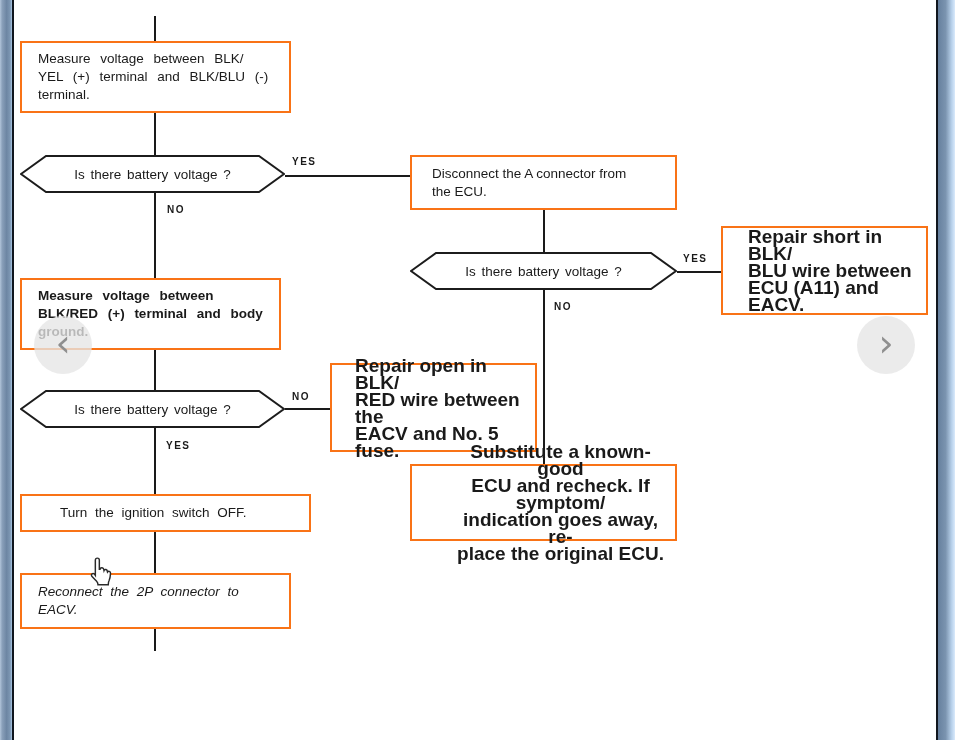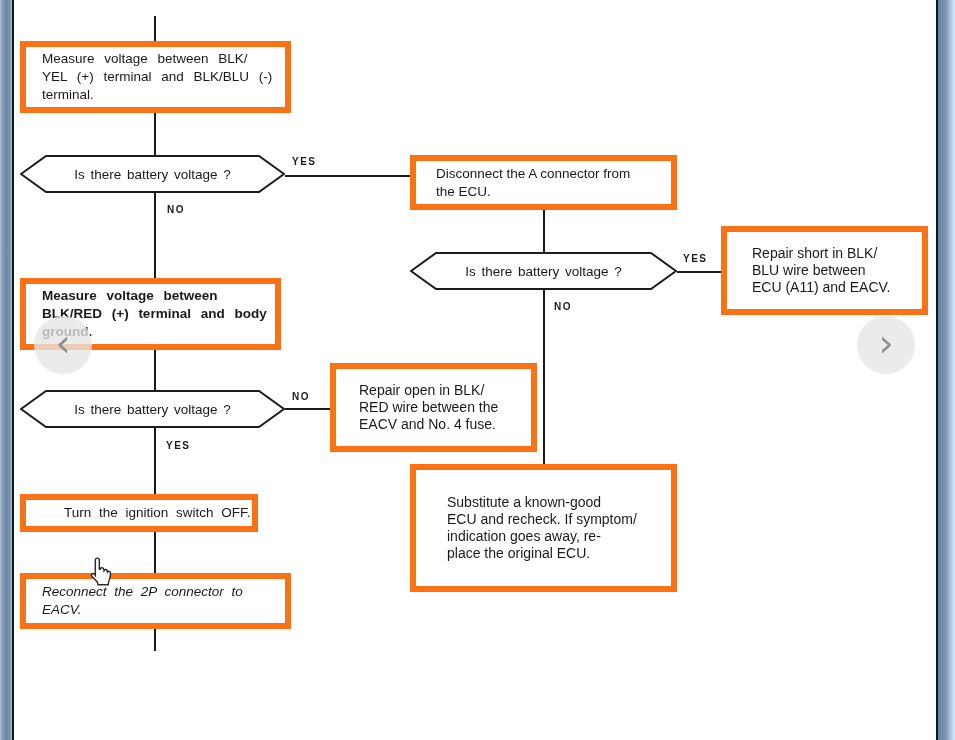--- a/index.html
+++ b/index.html
@@ -15,26 +15,26 @@
     border-right:2px solid #10161e;
   }
   .edge-right{
     right:0;width:17px;
     background:linear-gradient(90deg,#66809e 0%,#7b94b0 45%,#b7d0ea 80%,#d9eafc 100%);
     border-left:2px solid #10161e;
   }
 
   
   .pbox{
-    position:absolute;background:#ffffff;border:6px solid #f97316;
+    position:absolute;background:#ffffff;border:2px solid #f97316;
     display:flex;align-items:center;box-sizing:border-box;
   }
   .pbox span{white-space:pre-line;display:block;}
   .txt-n{font-size:13.5px;line-height:18px;}
-  .txt-b{font-size:14px;line-height:17px;font-weight:400;}
+  .txt-b{font-size:19px;line-height:17px;font-weight:700;}
   .wsp1{word-spacing:6px;}
   .wsp2{word-spacing:4px;}
   .dec{position:absolute;}
   .dec svg{position:absolute;left:0;top:0;}
   .dec .dtxt{
     position:absolute;left:0;right:0;top:0;bottom:0;
     display:flex;align-items:center;justify-content:center;
     font-size:13.5px;word-spacing:2px;
   }
   .lbl{
@@ -98,31 +98,31 @@
 
   <div class="pbox" style="left:20px;top:278px;width:261px;height:72px;padding-left:16px;padding-right:8px;font-weight:bold;">
     <span class="txt-n wsp1">Measure voltage between
 BLK/RED (+) terminal and body
 ground.</span>
   </div>
 
   <div class="pbox" style="left:330px;top:363px;width:207px;height:89px;padding-left:23px;padding-right:6px;">
     <span class="txt-b">Repair open in BLK/
 RED wire between the
-EACV and No. 4 fuse.</span>
+EACV and No. 5 fuse.</span>
   </div>
 
-  <div class="pbox" style="left:410px;top:464px;width:267px;height:128px;padding-left:31px;padding-right:6px;">
+  <div class="pbox" style="left:410px;top:464px;width:267px;height:77px;padding-left:40px;padding-right:6px;text-align:center;">
     <span class="txt-b">Substitute a known-good
 ECU and recheck. If symptom/
 indication goes away, re-
 place the original ECU.</span>
   </div>
 
-  <div class="pbox" style="left:20px;top:494px;width:238px;height:38px;padding-left:38px;">
+  <div class="pbox" style="left:20px;top:494px;width:291px;height:38px;padding-left:38px;">
     <span class="txt-n wsp2">Turn the ignition switch OFF.</span>
   </div>
 
   <div class="pbox" style="left:20px;top:573px;width:271px;height:56px;padding-left:16px;padding-right:8px;font-style:italic;">
     <span class="txt-n wsp2">Reconnect the 2P connector to
 EACV.</span>
   </div>
 
   <div class="dec" style="left:20px;top:155px;width:265px;height:38px;">
     <svg width="265" height="38">

